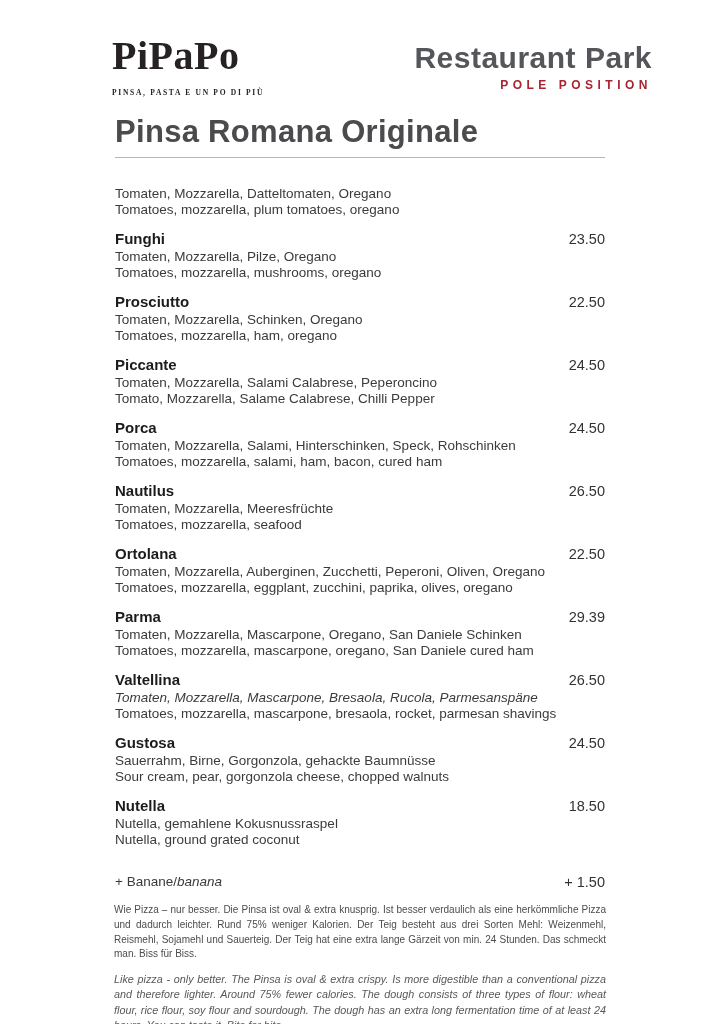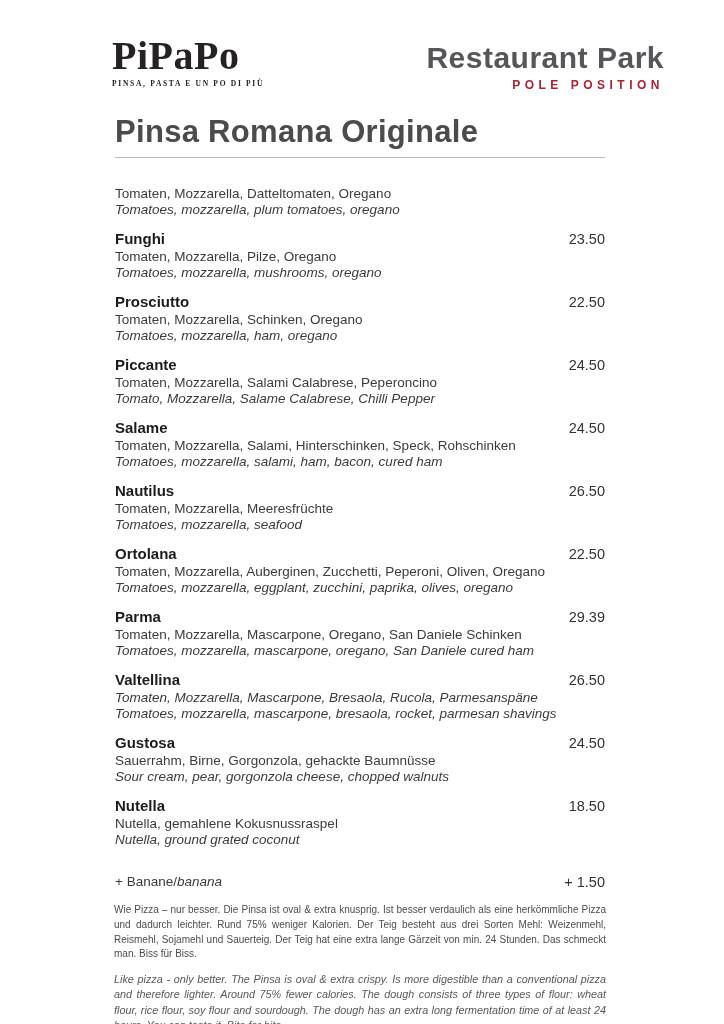--- a/index.html
+++ b/index.html
@@ -7,33 +7,33 @@
   body {
     width: 724px; height: 1024px;
     font-family: "Liberation Sans", sans-serif;
     position: relative;
     overflow: hidden;
   }
   .page { position: absolute; inset: 0; background: #fff; }
 
   
   .header {
-    position: absolute; top: 36px; left: 112px; right: 60px;
+    position: absolute; top: 36px; left: 112px; right: 72px;
     display: flex; justify-content: space-between; align-items: flex-start;
   }
   .brand-name {
     font-family: "Liberation Serif", serif;
     font-size: 40px; font-weight: 600; line-height: 1;
     color: var(--logo-black, #262223);
     letter-spacing: 0.5px;
   }
   .brand-tagline {
     font-family: "Liberation Serif", serif;
     font-size: 7.5px; font-weight: 700;
-    letter-spacing: 1.7px; margin-top: 3px;
+    letter-spacing: 1.7px; margin-top: 12px;
     color: var(--logo-black, #262223);
   }
   .restaurant { text-align: right; padding-top: 7px; }
   .restaurant-name {
     font-size: 30px; font-weight: 700; line-height: 1;
     color: var(--logo-gray, #55565a); letter-spacing: 0.5px;
   }
   .restaurant-sub {
     font-size: 12px; font-weight: 700; margin-top: 5px;
     letter-spacing: 4.5px; color: var(--accent-red, #a82433);
@@ -53,21 +53,21 @@
   
   .menu { position: absolute; top: 186px; left: 115px; width: 490px; }
   .item { margin-bottom: 12px; }
   .item-head {
     display: flex; justify-content: space-between; align-items: baseline;
     line-height: 20px;
   }
   .item-name { font-size: 15px; font-weight: 700; color: var(--text-dark, #1c1c1c); }
   .item-price { font-size: 14.5px; color: var(--text-price, #333333); }
   .item-de { font-size: 13.5px; line-height: 15.5px; color: var(--text-body, #3b3b3b); }
-  .item-en { font-size: 13.5px; line-height: 15.5px; font-style: italic; color: var(--text-body, #3b3b3b); }
+  .item-en { font-size: 13.5px; line-height: 15.5px; color: var(--text-body, #3b3b3b); }
   .item-de.em { font-style: italic; }
 
   .extra {
     display: flex; justify-content: space-between; align-items: center;
     margin-top: 26px; line-height: 18px;
   }
   .extra-label { font-size: 13.5px; color: var(--text-body, #3b3b3b); }
   .extra-label .it { font-style: italic; }
   .extra-price { font-size: 14.5px; color: var(--text-price, #333333); }
 
@@ -130,21 +130,21 @@
       <div class="item-head">
         <span class="item-name">Piccante</span>
         <span class="item-price">24.50</span>
       </div>
       <div class="item-de">Tomaten, Mozzarella, Salami Calabrese, Peperoncino</div>
       <div class="item-en">Tomato, Mozzarella, Salame Calabrese, Chilli Pepper</div>
     </div>
 
     <div class="item">
       <div class="item-head">
-        <span class="item-name">Salame</span>
+        <span class="item-name">Porca</span>
         <span class="item-price">24.50</span>
       </div>
       <div class="item-de">Tomaten, Mozzarella, Salami, Hinterschinken, Speck, Rohschinken</div>
       <div class="item-en">Tomatoes, mozzarella, salami, ham, bacon, cured ham</div>
     </div>
 
     <div class="item">
       <div class="item-head">
         <span class="item-name">Nautilus</span>
         <span class="item-price">26.50</span>

